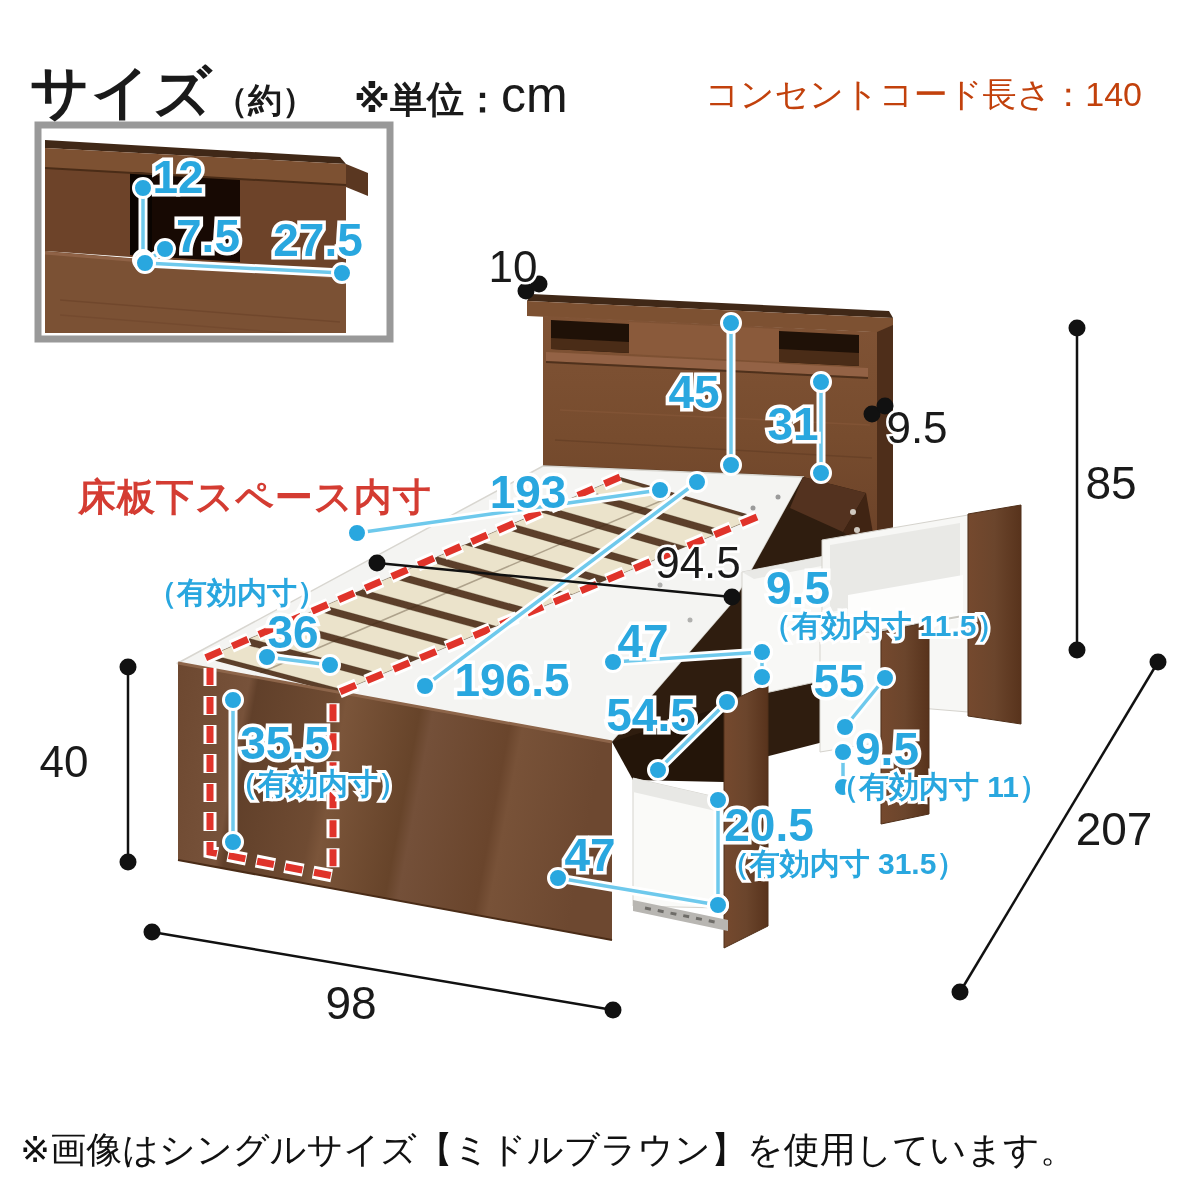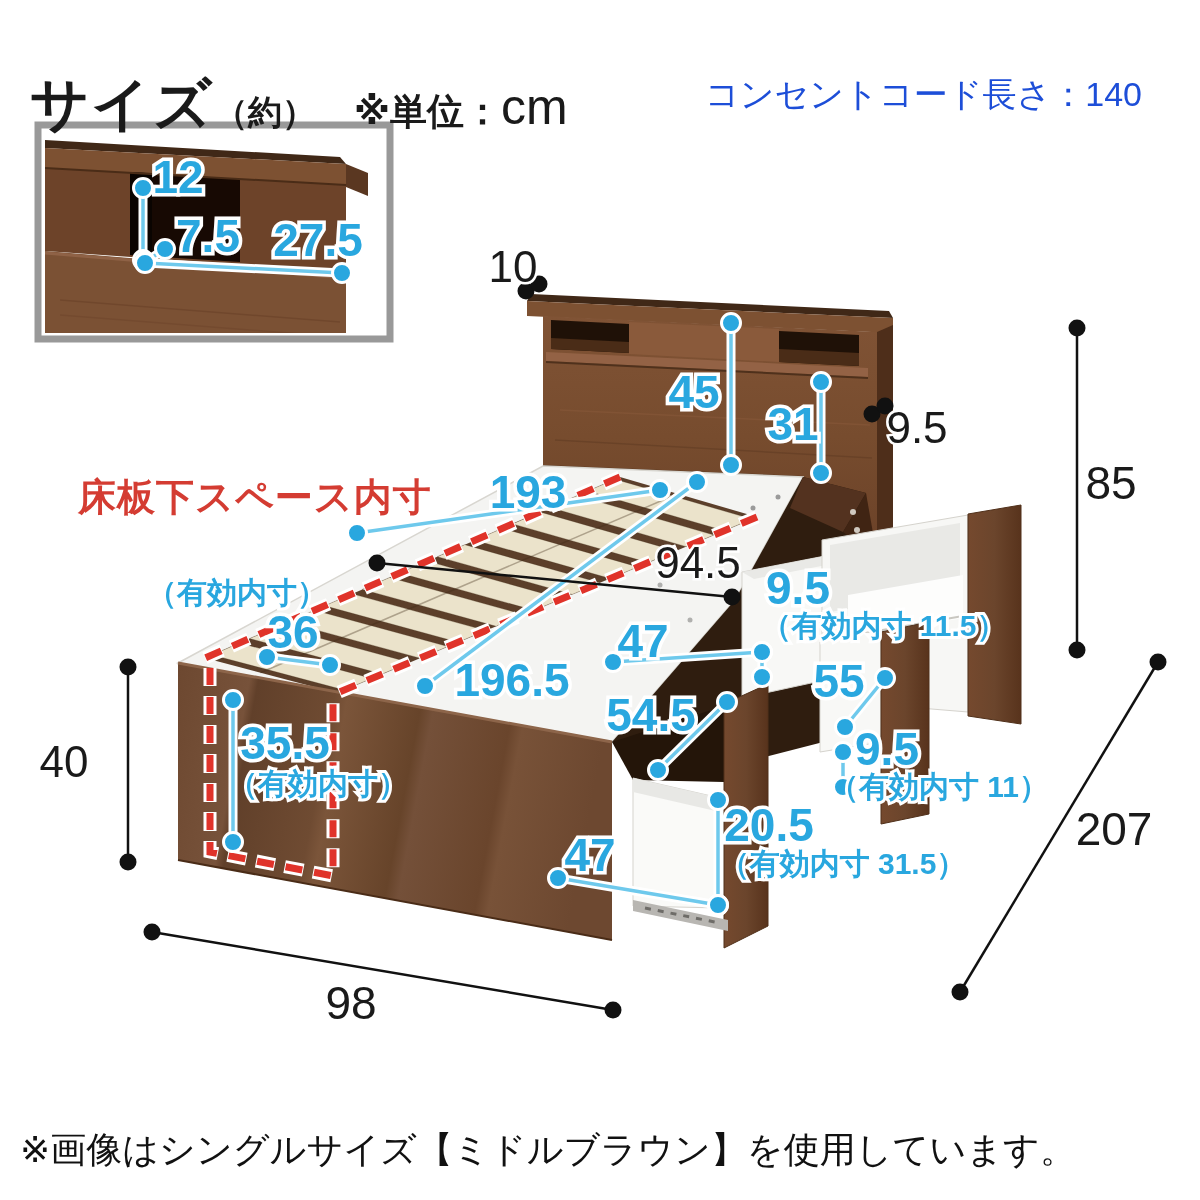--- a/index.html
+++ b/index.html
@@ -1,26 +1,26 @@
 <!DOCTYPE html>
 <html><head>
 <meta charset="utf-8">
 <style>
   html,body{margin:0;padding:0;background:#ffffff;}
   body{width:1200px;height:1200px;position:relative;overflow:hidden;
        font-family:"Liberation Sans","DejaVu Sans",sans-serif;color:#1a1a1a;}
   #scene{position:absolute;left:0;top:0;}
   
-  #header{position:absolute;left:30px;top:66px;white-space:nowrap;}
+  #header{position:absolute;left:30px;top:54px;white-space:nowrap;}
   #page-title{font-size:58px;font-weight:600;letter-spacing:2px;}
   #approx{font-size:34px;font-weight:600;}
   #unit{margin-left:38px;font-size:37px;font-weight:600;}
   #unit .cm{font-size:50px;font-weight:400;}
   #cords{position:absolute;right:58px;top:68px;text-align:right;
-         font-size:34px;line-height:1.55;color:#1d4ed8;}
+         font-size:34px;line-height:1.55;color:#c2410c;}
   #footer{position:absolute;left:0;top:1126px;width:1096px;text-align:center;
           font-size:36px;color:#111;}
   
   text{font-family:"Liberation Sans","DejaVu Sans",sans-serif;}
   .cn{font-size:46px;font-weight:700;fill:#29a7df;stroke:#ffffff;stroke-width:7px;
       paint-order:stroke;text-anchor:middle;}
   .cs{font-size:30px;font-weight:700;fill:#29a7df;stroke:#ffffff;stroke-width:6px;
       paint-order:stroke;text-anchor:middle;}
   .bn{font-size:44px;font-weight:400;fill:#1a1a1a;stroke:#ffffff;stroke-width:5px;
       paint-order:stroke;text-anchor:middle;}

